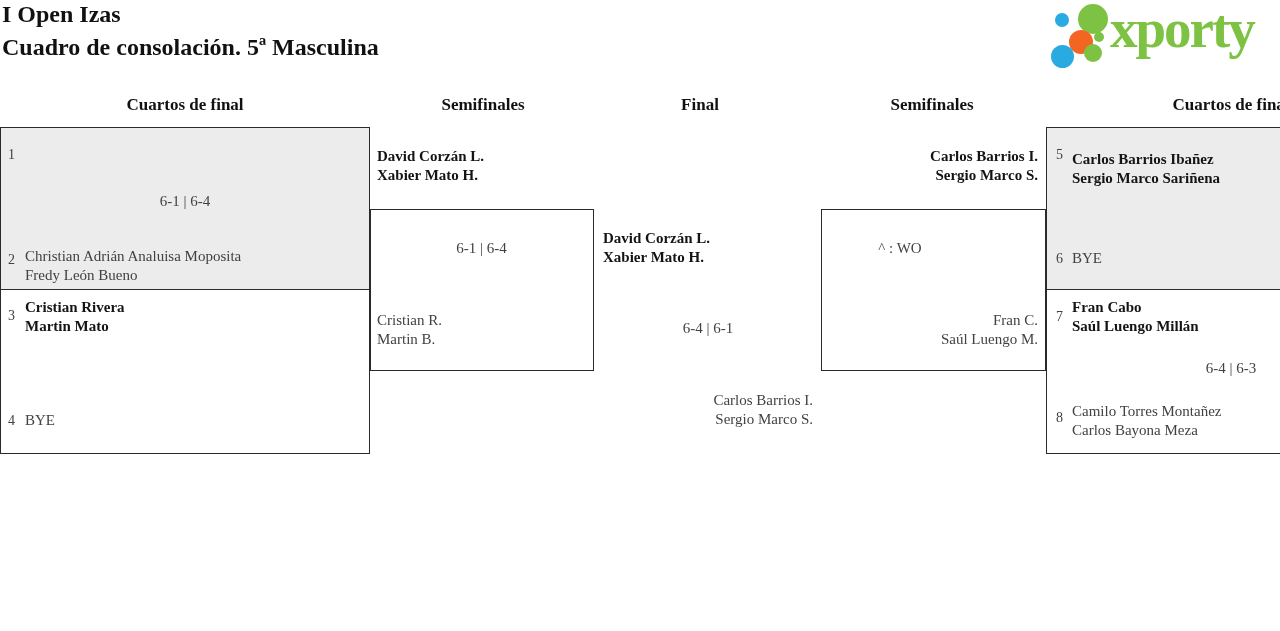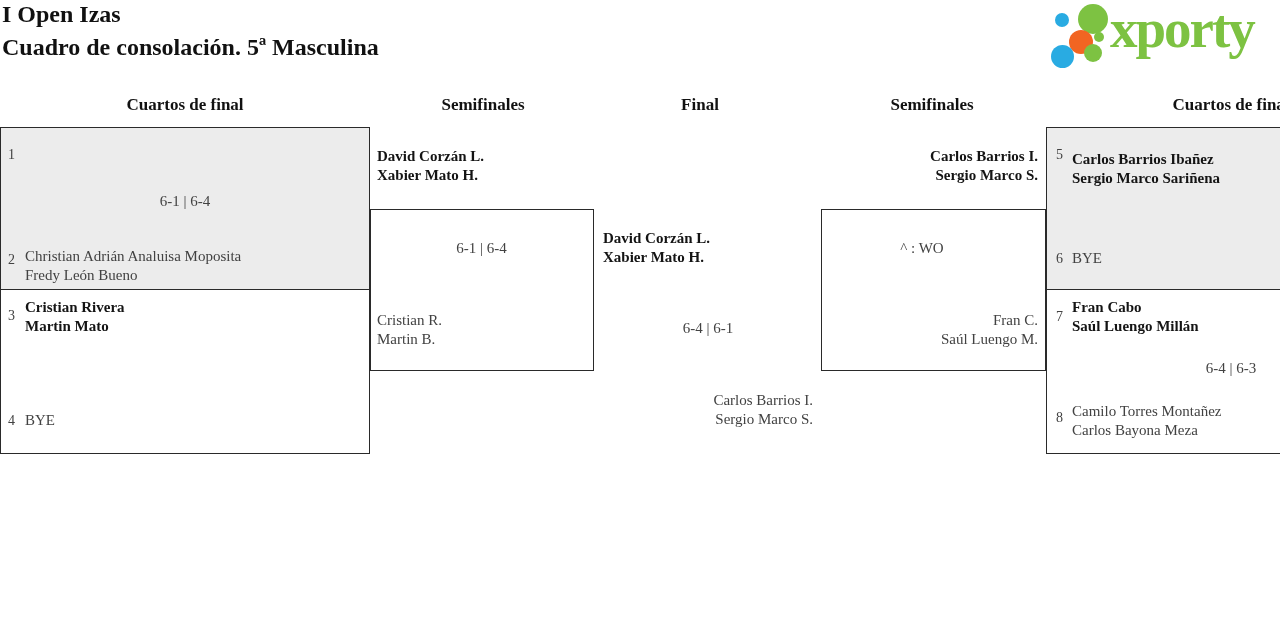--- a/index.html
+++ b/index.html
@@ -97,21 +97,21 @@
   <div class="abs score" style="left:608px;width:200px;top:319px;text-align:center;">6-4 | 6-1</div>
   <div class="abs team right" style="left:613px;width:200px;top:391px;">
     <div>Carlos Barrios I.</div>
     <div>Sergio Marco S.</div>
   </div>
 
   <div class="abs team w right" style="left:814px;width:224px;top:147px;">
     <div>Carlos Barrios I.</div>
     <div>Sergio Marco S.</div>
   </div>
-  <div class="abs score" style="left:810px;width:224px;top:239px;">^ : WO</div>
+  <div class="abs score" style="left:788px;width:224px;top:239px;">^ : WO</div>
   <div class="abs team right" style="left:814px;width:224px;top:311px;">
     <div>Fran C.</div>
     <div>Saúl Luengo M.</div>
   </div>
 
   <div class="abs seed" style="left:1056px;top:146px;">5</div>
   <div class="abs team w" style="left:1072px;top:150px;">
     <div>Carlos Barrios Ibañez</div>
     <div>Sergio Marco Sariñena</div>
   </div>

